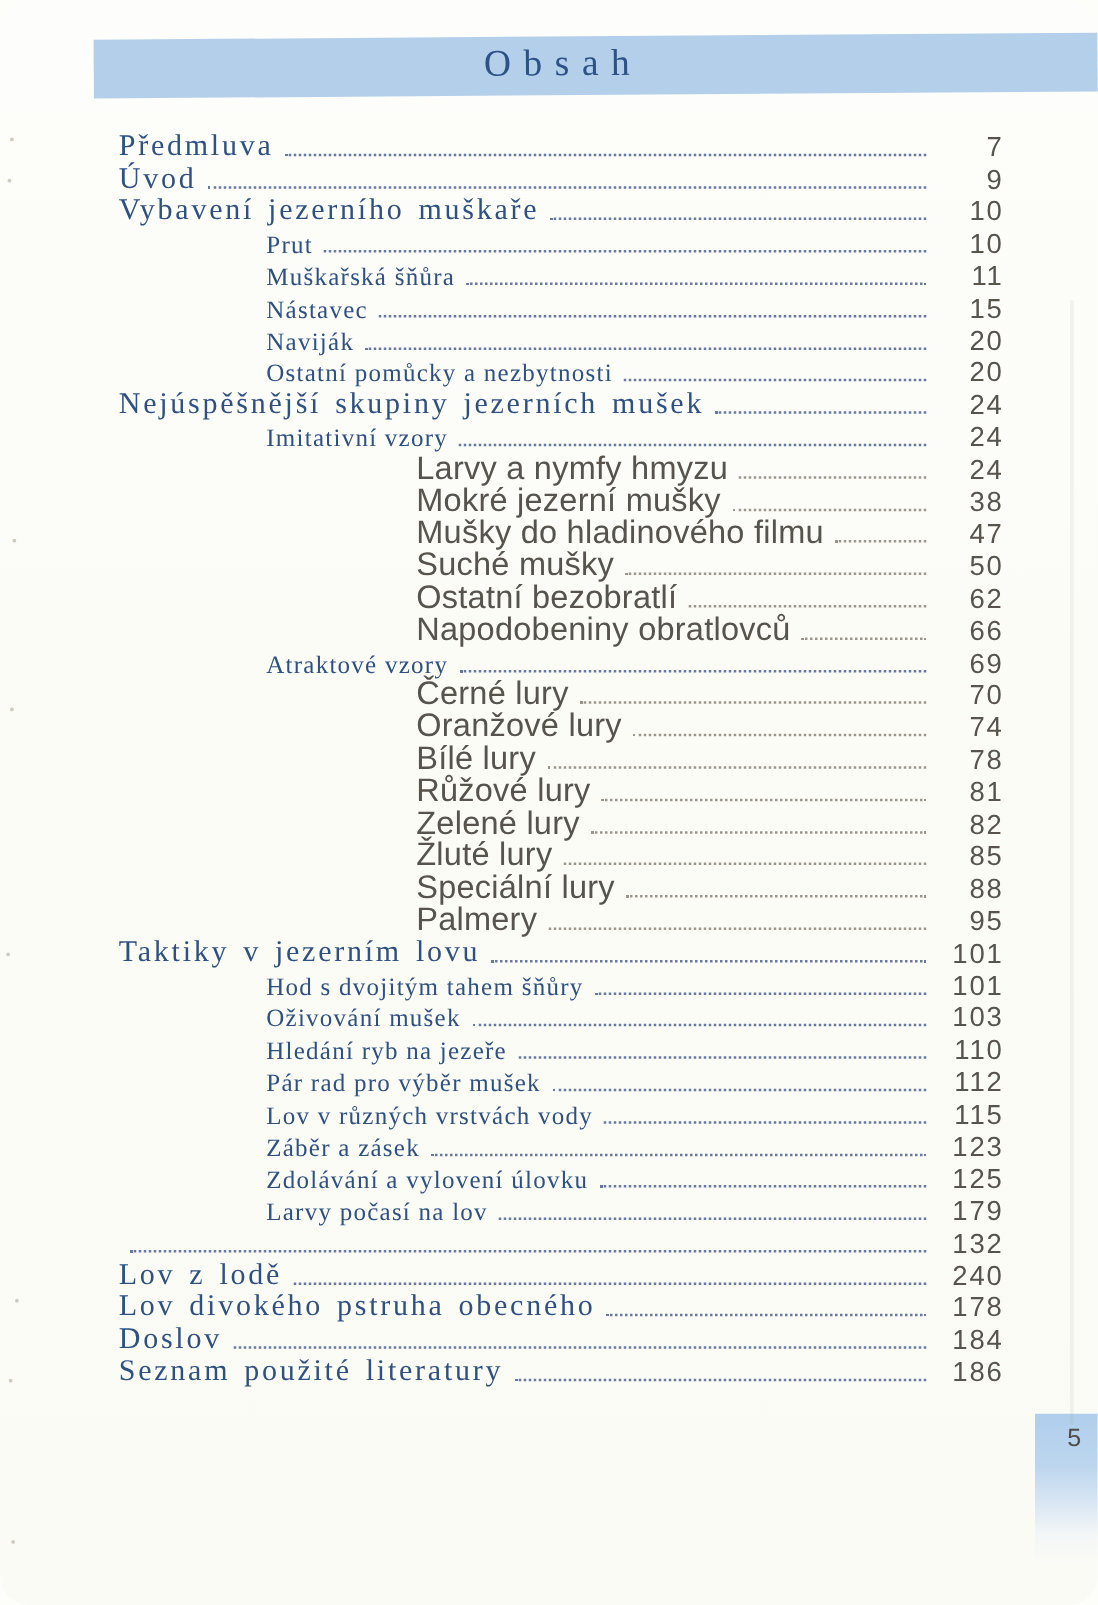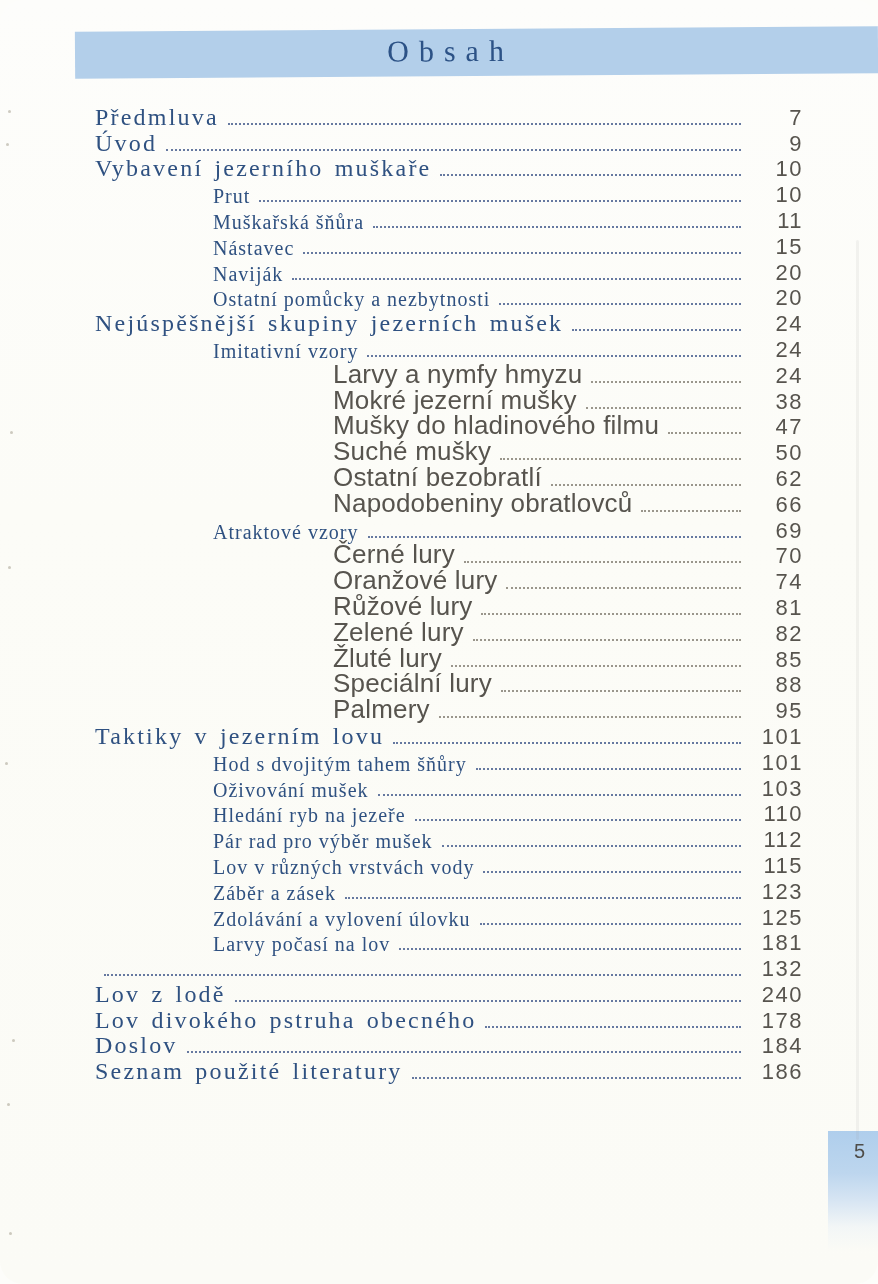--- a/index.html
+++ b/index.html
@@ -240,20 +240,25 @@
     <span class="t">Černé lury</span>
     <span class="leader"></span>
     <span class="p">70</span>
   </div>
       <div class="row lvl3">
     <span class="t">Oranžové lury</span>
     <span class="leader"></span>
     <span class="p">74</span>
   </div>
       <div class="row lvl3">
+    <span class="t">Bílé lury</span>
+    <span class="leader"></span>
+    <span class="p">78</span>
+  </div>
+      <div class="row lvl3">
     <span class="t">Růžové lury</span>
     <span class="leader"></span>
     <span class="p">81</span>
   </div>
       <div class="row lvl3">
     <span class="t">Zelené lury</span>
     <span class="leader"></span>
     <span class="p">82</span>
   </div>
       <div class="row lvl3">
@@ -307,21 +312,21 @@
     <span class="p">123</span>
   </div>
       <div class="row lvl2">
     <span class="t">Zdolávání a vylovení úlovku</span>
     <span class="leader"></span>
     <span class="p">125</span>
   </div>
       <div class="row lvl2">
     <span class="t">Larvy počasí na lov</span>
     <span class="leader"></span>
-    <span class="p">181</span>
+    <span class="p">179</span>
   </div>
       <div class="row lvl1">
     <span class="leader"></span>
     <span class="p">132</span>
   </div>
       <div class="row lvl1">
     <span class="t">Lov z lodě</span>
     <span class="leader"></span>
     <span class="p">240</span>
   </div>

